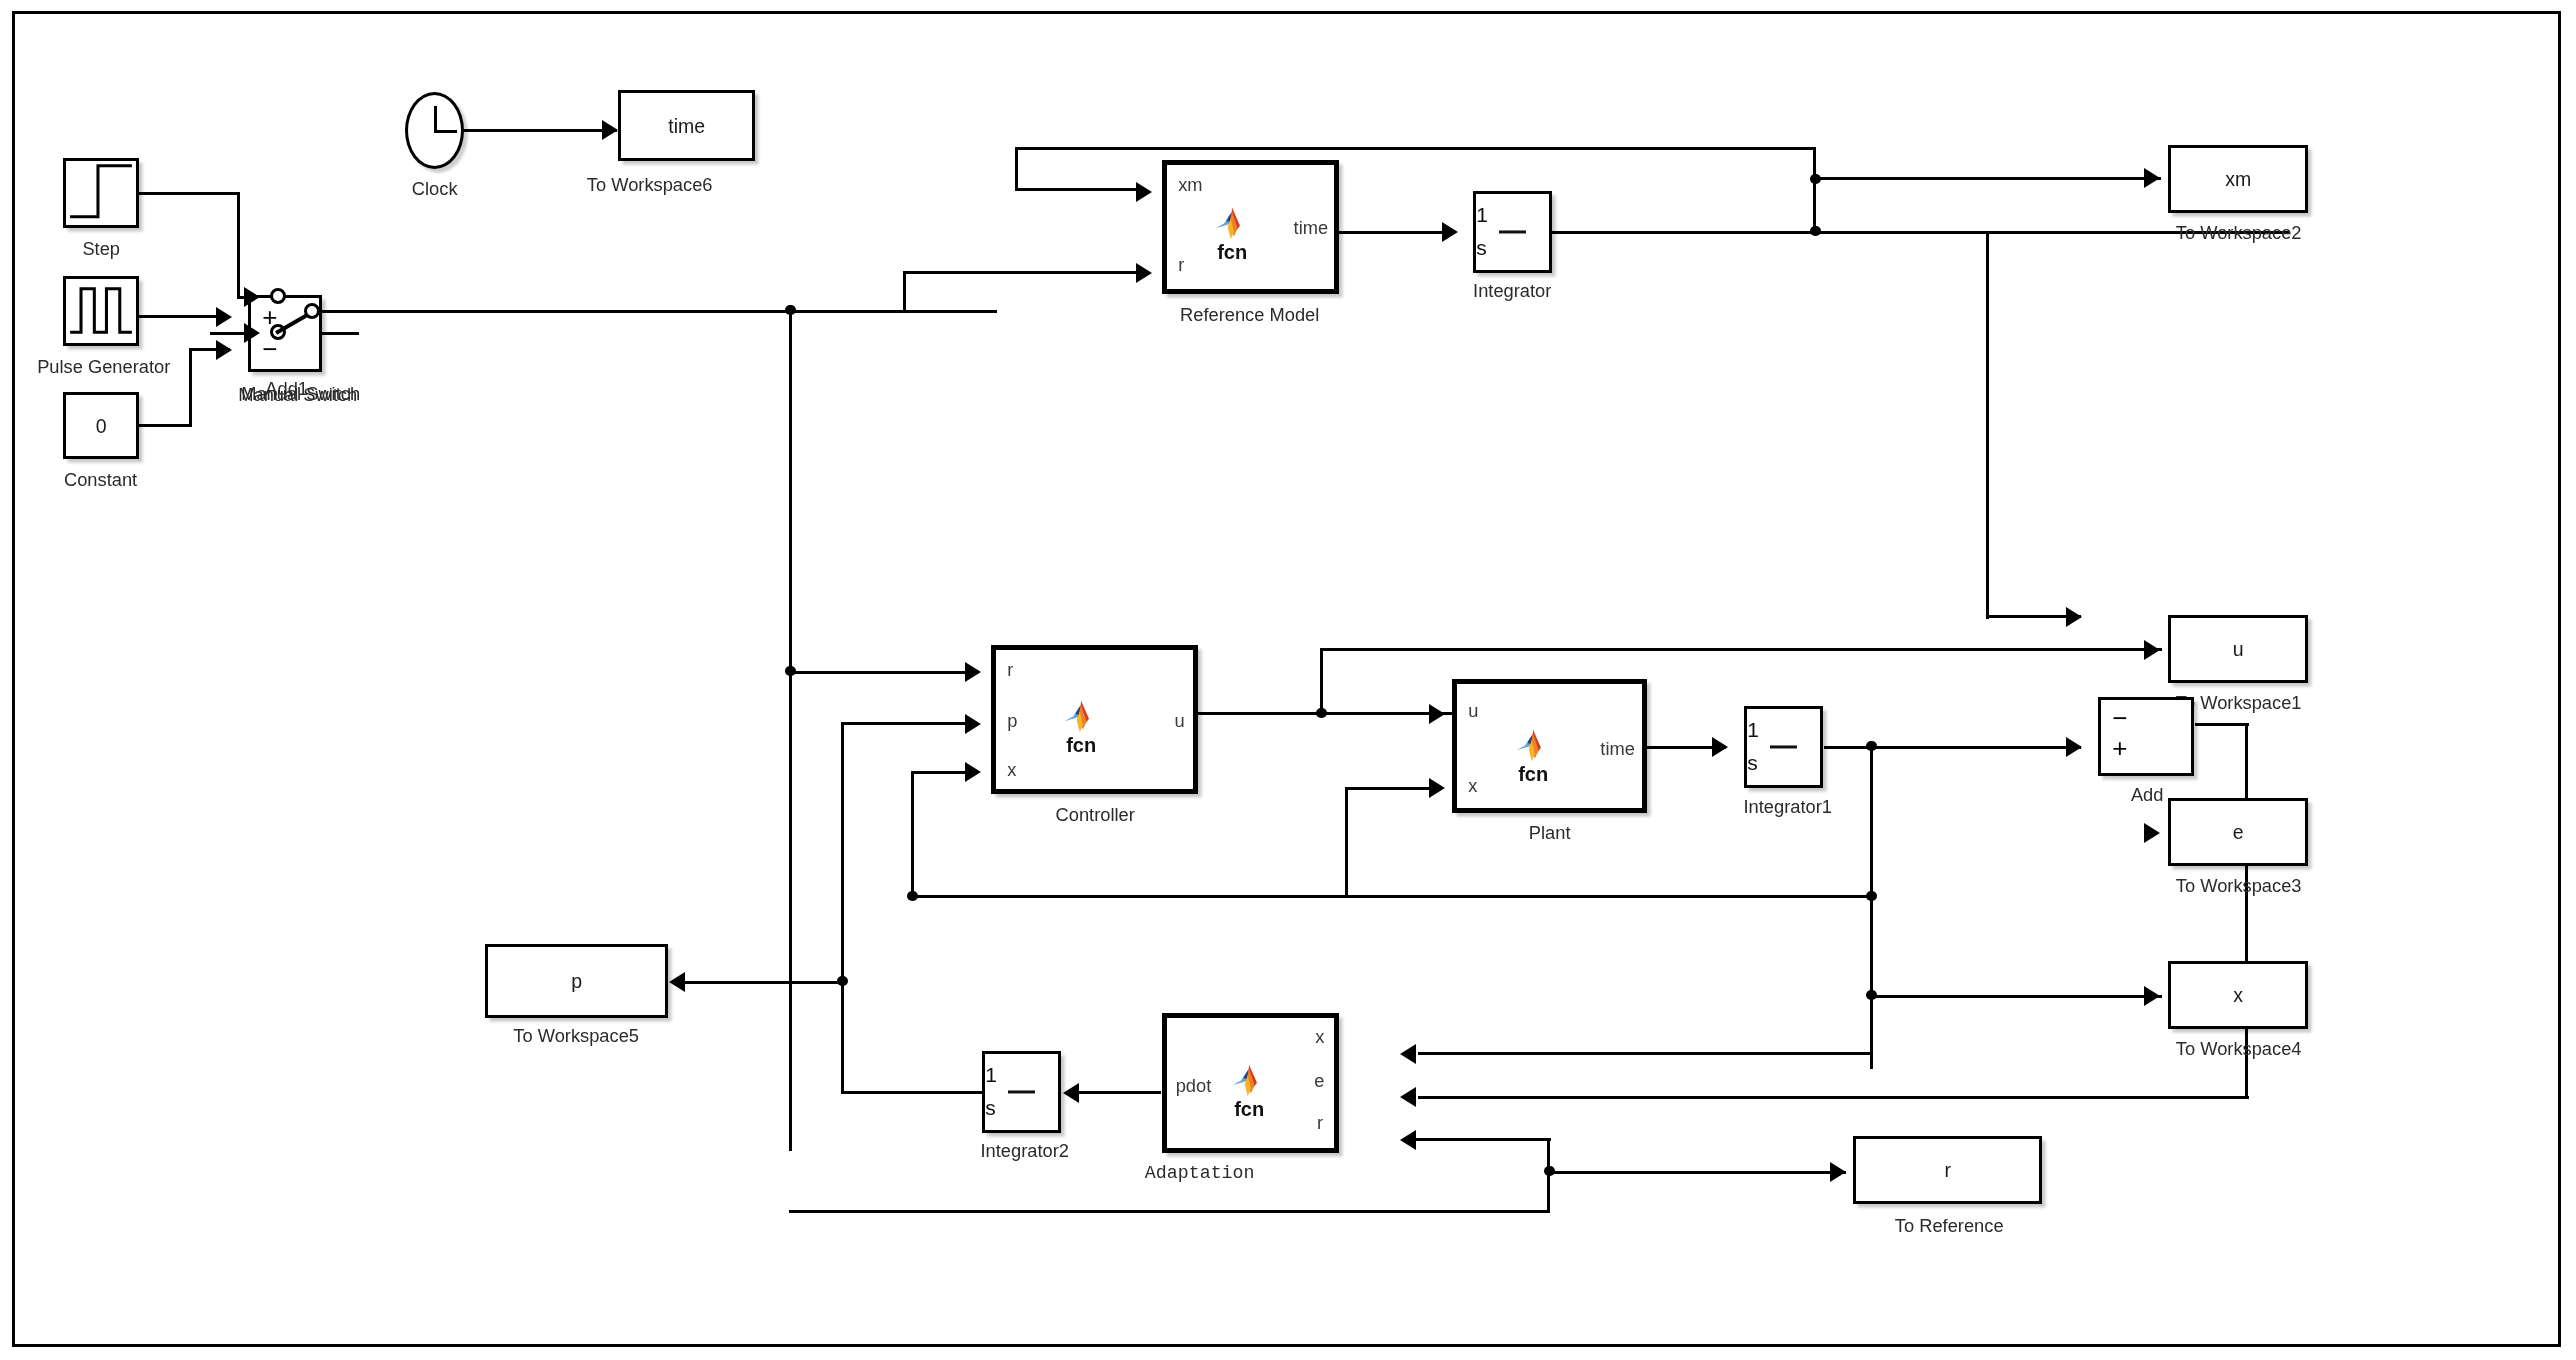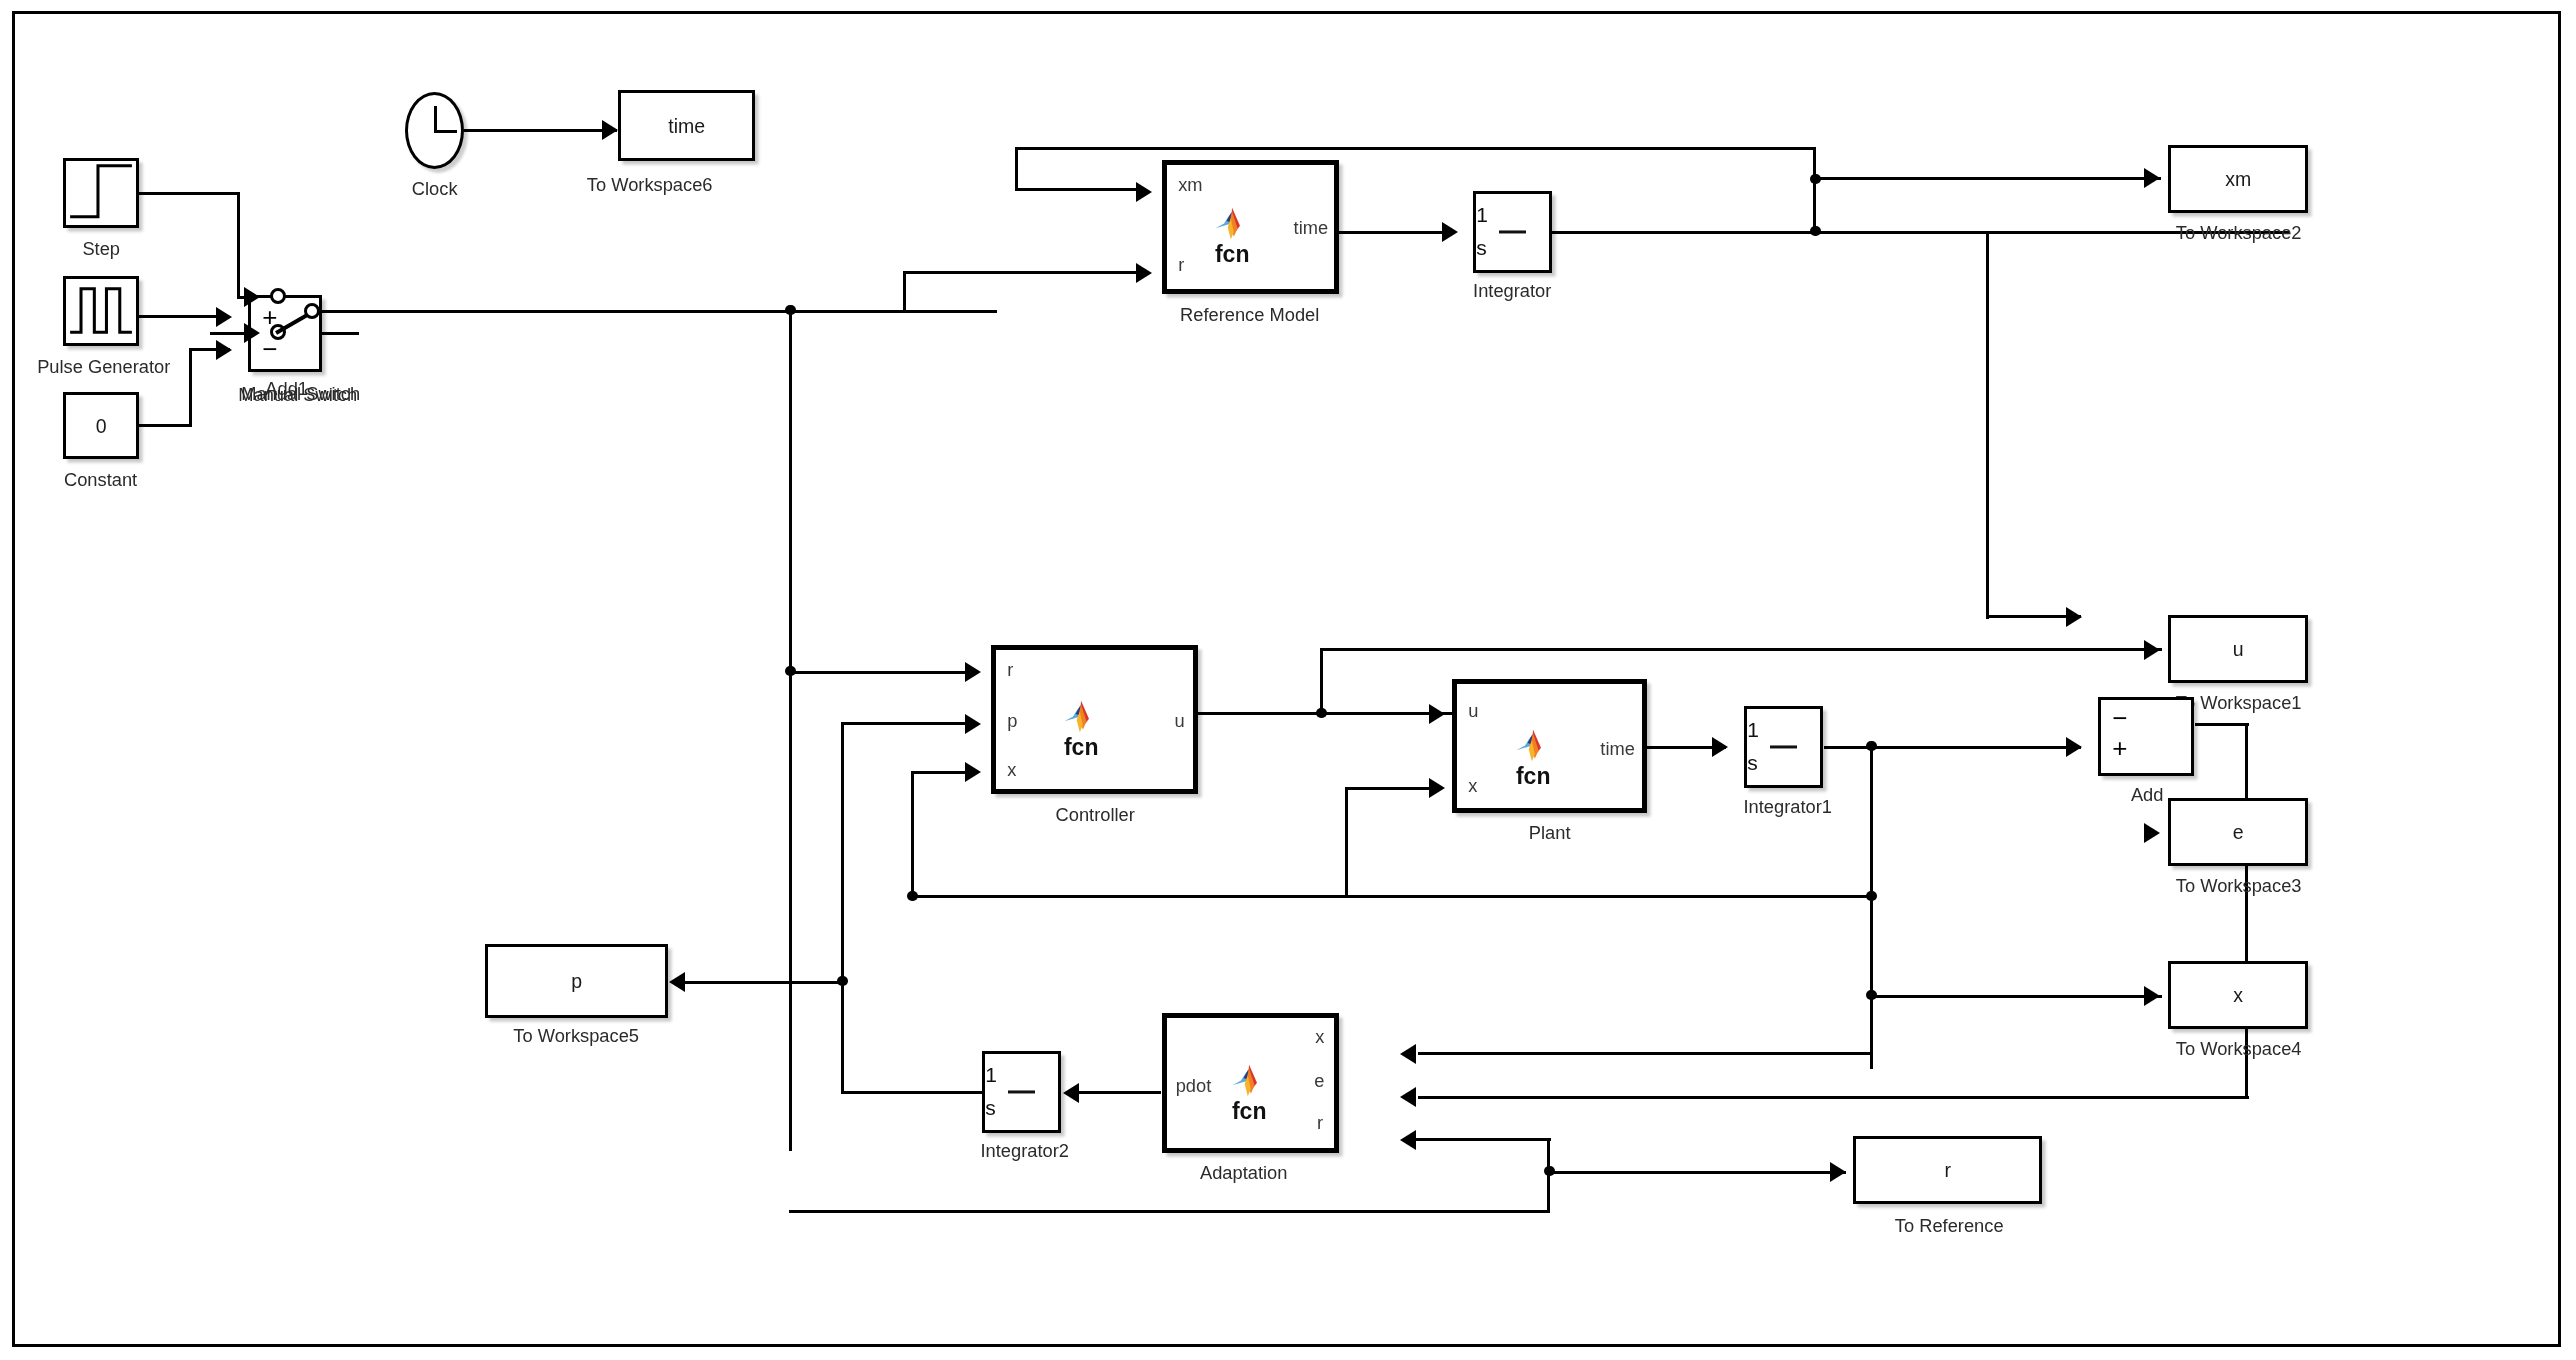--- a/index.html
+++ b/index.html
@@ -78,21 +78,21 @@
     transform:translateY(-50%);
     text-align:left;
     font-size:21px;line-height:1.05;color:#111;
   }
   .intg .bar{
     display:block;width:27px;height:2.4px;background:#111;
     margin:4.3px auto;
   }
   
   .fcnwrap{position:absolute;display:flex;flex-direction:column;align-items:center;}
-  .fcn-txt{font-size:23px;font-weight:bold;color:#111;margin-top:-2.4px;}
+  .fcn-txt{font-size:20px;font-weight:bold;color:#111;margin-top:-2.4px;}
   
   .clockblk{
     position:absolute;
     border:3px solid #000;
     border-radius:50%;
     background:#fff;
     box-sizing:border-box;
     box-shadow:3.7px 3.7px 3px rgba(0,0,0,0.20);
   }
   .clockhand-v{position:absolute;width:3px;background:#000;}
@@ -390,21 +390,21 @@
         <svg width="38" height="38" viewBox="0 0 62 62">
           <path d="M4,38 L18,30 L27,16 L34,30 L30,30 Z" fill="#5fa8dc"></path>
           <path d="M22,26 L30,12 L37,27 L31,29 Z" fill="#2a3a7a"></path>
           <path d="M31,4 L44,34 L38,42 L30,22 Z" fill="#d7372b"></path>
           <path d="M31,10 L40,38 L34,52 L27,28 Z" fill="#f08020"></path>
           <path d="M29,22 L34,44 L29,56 L24,36 Z" fill="#f7b32b"></path>
         </svg>
         <div class="fcn-txt">fcn</div>
       </div>
     </div>
-    <div class="blk-label" style="left:1134px;top:1150px;width:189px;">Adaptation</div>
+    <div class="blk-label" style="left:1090px;top:1150px;width:189px;font-family:Liberation Mono, monospace;">Adaptation</div>
 
     <div class="arw left" style="left:1385px;top:1116px;"></div>
     <div class="h" style="left:1401px;top:1124px;width:135px;"></div>
     <div class="v" style="left:1532px;top:1124px;height:74px;"></div>
     <div class="node" style="left:1529px;top:1152px;"></div>
     <div class="h" style="left:774px;top:1196px;width:761px;"></div>
     <div class="h" style="left:1532px;top:1157px;width:299px;"></div>
     <div class="arw" style="left:1815px;top:1148px;"></div>
 
     <div class="blk" style="left:1838px;top:1122px;width:189px;height:68px;">

